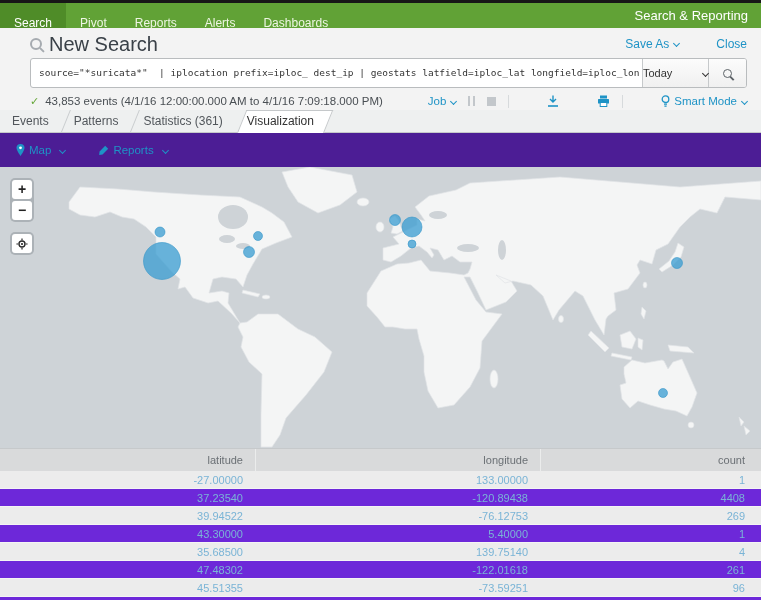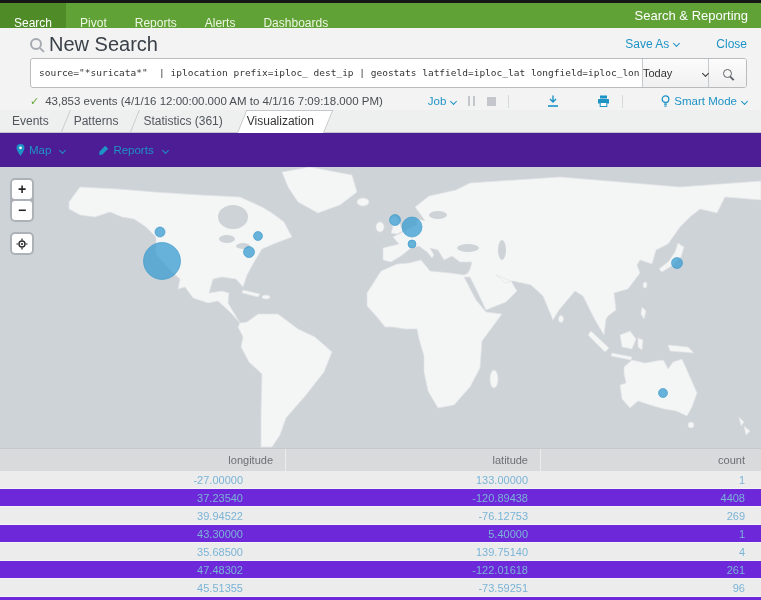--- a/index.html
+++ b/index.html
@@ -238,22 +238,22 @@
               <circle cx="6" cy="6" r="1.1" fill="#2b2b2b"></circle>
               <path d="M6 0.4v1.8M6 9.8v1.8M0.4 6h1.8M9.8 6h1.8" stroke="#2b2b2b" stroke-width="1.2"></path>
             </svg>
         </div>
       </div>
     </div>
   </div>
 
   <div class="rtable">
     <div class="thead">
+        <div class="hcell c0">latitude</div>
         <div class="hcell c1">longitude</div>
-        <div class="hcell c0">latitude</div>
         <div class="hcell c2">count</div>
       </div>
     <div>
         <div class="trow even">
           <div class="tcell c0">-27.00000</div>
           <div class="tcell c1">133.00000</div>
           <div class="tcell c2">1</div>
         </div>
         <div class="trow odd">
           <div class="tcell c0">37.23540</div>

